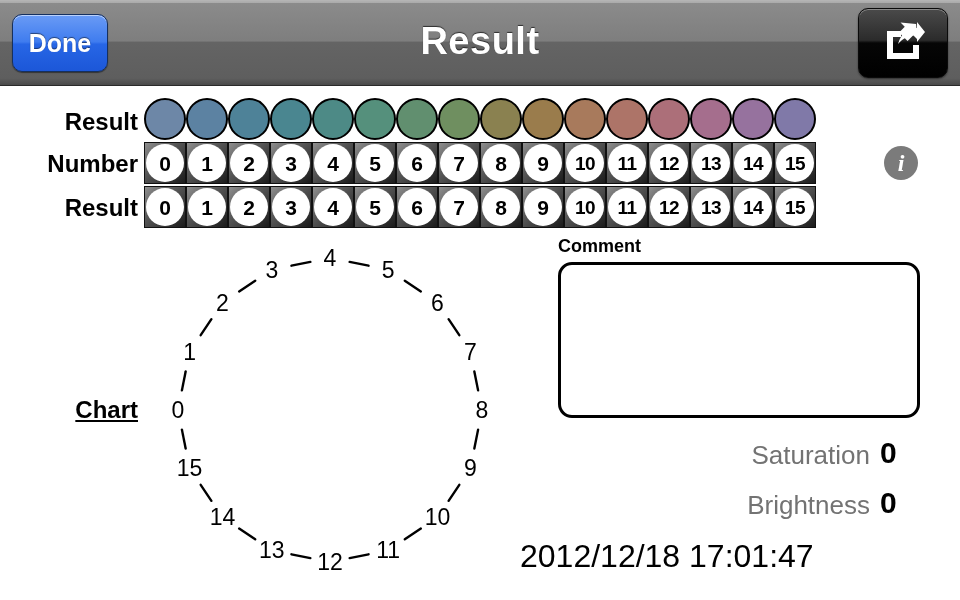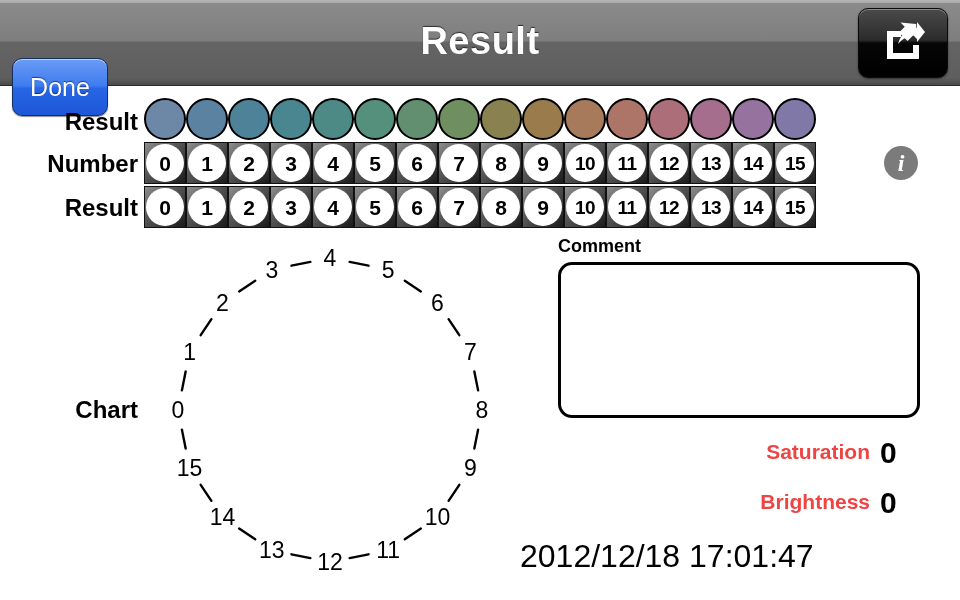--- a/index.html
+++ b/index.html
@@ -24,43 +24,43 @@
   .nav-title{
     position:absolute;left:0;top:20px;width:960px;text-align:center;
     font-size:38px;font-weight:bold;color:#fff;letter-spacing:.5px;
     text-shadow:0 -1px 1px rgba(0,0,0,.65);
   }
   .done-btn{
     position:absolute;left:12px;top:14px;width:96px;height:58px;
     border-radius:10px;border:1px solid #16305e;
     background:linear-gradient(to bottom,#6a9bf5 0%,#3f7cef 48%,#2766e6 52%,#1c57d8 100%);
     box-shadow:inset 0 1px 0 rgba(255,255,255,.55),0 1px 1px rgba(0,0,0,.45);
-    color:#fff;font-size:25px;font-weight:normal;
+    color:#fff;font-size:25px;font-weight:bold;
     display:flex;align-items:center;justify-content:center;
     text-shadow:0 -1px 1px rgba(0,0,0,.5);
-    cursor:pointer;box-sizing:border-box;margin-top:44px;
+    cursor:pointer;box-sizing:border-box;
   }
   .share-btn{
     position:absolute;left:858px;top:8px;width:90px;height:70px;
     border-radius:10px;border:1px solid #0a0a0a;
     background:linear-gradient(to bottom,#4a4a4a 0%,#2b2b2b 46%,#060606 50%,#000 100%);
     box-shadow:inset 0 1px 0 rgba(255,255,255,.35),0 1px 2px rgba(0,0,0,.5);
     display:flex;align-items:center;justify-content:center;cursor:pointer;
     box-sizing:border-box;
   }
 
   
   .row-label{
     position:absolute;width:130px;text-align:right;
     font-size:24px;font-weight:bold;color:#000;
   }
   #lbl-result{left:8px;top:108px;}
   #lbl-number{left:8px;top:150px;}
   #lbl-correct{left:8px;top:194px;}
-  #lbl-chart{left:8px;top:396px;}
+  #lbl-chart{left:8px;top:396px;text-decoration:underline;}
 
   
   .strip{position:absolute;display:flex;}
   #strip-result{left:144px;top:98px;}
   #strip-number{left:144px;top:142px;}
   #strip-correct{left:144px;top:186px;}
 
   .swatch{
     width:42px;height:42px;border-radius:50%;
     border:2px solid #000;box-sizing:border-box;
@@ -105,21 +105,21 @@
   }
   #comment-box{
     position:absolute;left:558px;top:262px;width:362px;height:156px;
     border:3px solid #000;border-radius:14px;background:#fff;
     box-sizing:border-box;
   }
 
   
   .metric-name{
     position:absolute;width:260px;text-align:right;
-    font-size:21px;font-weight:bold;color:#ef4444;
+    font-size:26px;font-weight:normal;color:#737373;
   }
   .metric-value{
     position:absolute;left:880px;width:40px;text-align:left;
     font-size:30px;font-weight:bold;color:#000;
   }
   #sat-name{left:610px;top:440px;}
   #sat-value{top:436px;}
   #bri-name{left:610px;top:490px;}
   #bri-value{top:486px;}
 

